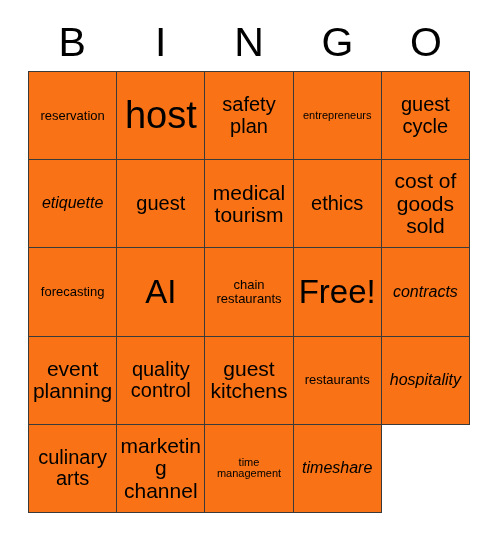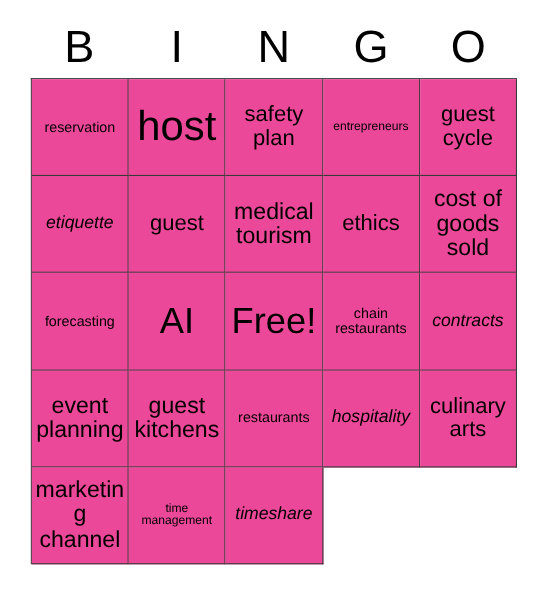--- a/index.html
+++ b/index.html
@@ -63,21 +63,21 @@
 
   .bingo-cell {
     border-right: 1px solid #3a3a3a;
     border-bottom: 1px solid #3a3a3a;
     box-sizing: border-box;
     display: flex;
     align-items: center;
     justify-content: center;
     padding: 2px 3px;
     overflow: hidden;
-    background: #ec4899;
+    background: #f97316;
   }
 
   .cell-text {
     display: block;
     width: 100%;
     text-align: center;
     line-height: 1.06;
     word-wrap: break-word;
     overflow-wrap: break-word;
     hyphens: none;
@@ -140,31 +140,34 @@
         <span class="cell-text fs-md">cost of goods sold</span>
       </div>
 
     <div class="bingo-cell">
         <span class="cell-text fs-xs">forecasting</span>
       </div>
     <div class="bingo-cell">
         <span class="cell-text fs-xxl">AI</span>
       </div>
     <div class="bingo-cell">
-        <span class="cell-text fs-xxl">Free!</span>
+        <span class="cell-text fs-xs">chain restaurants</span>
       </div>
     <div class="bingo-cell">
-        <span class="cell-text fs-xs">chain restaurants</span>
+        <span class="cell-text fs-xxl">Free!</span>
       </div>
     <div class="bingo-cell">
         <span class="cell-text fs-sm">contracts</span>
       </div>
 
     <div class="bingo-cell">
         <span class="cell-text fs-md">event planning</span>
+      </div>
+    <div class="bingo-cell">
+        <span class="cell-text fs-lg">quality control</span>
       </div>
     <div class="bingo-cell">
         <span class="cell-text fs-md">guest kitchens</span>
       </div>
     <div class="bingo-cell">
         <span class="cell-text fs-xs">restaurants</span>
       </div>
 
     <div class="bingo-cell">
         <span class="cell-text fs-sm">hospitality</span>

